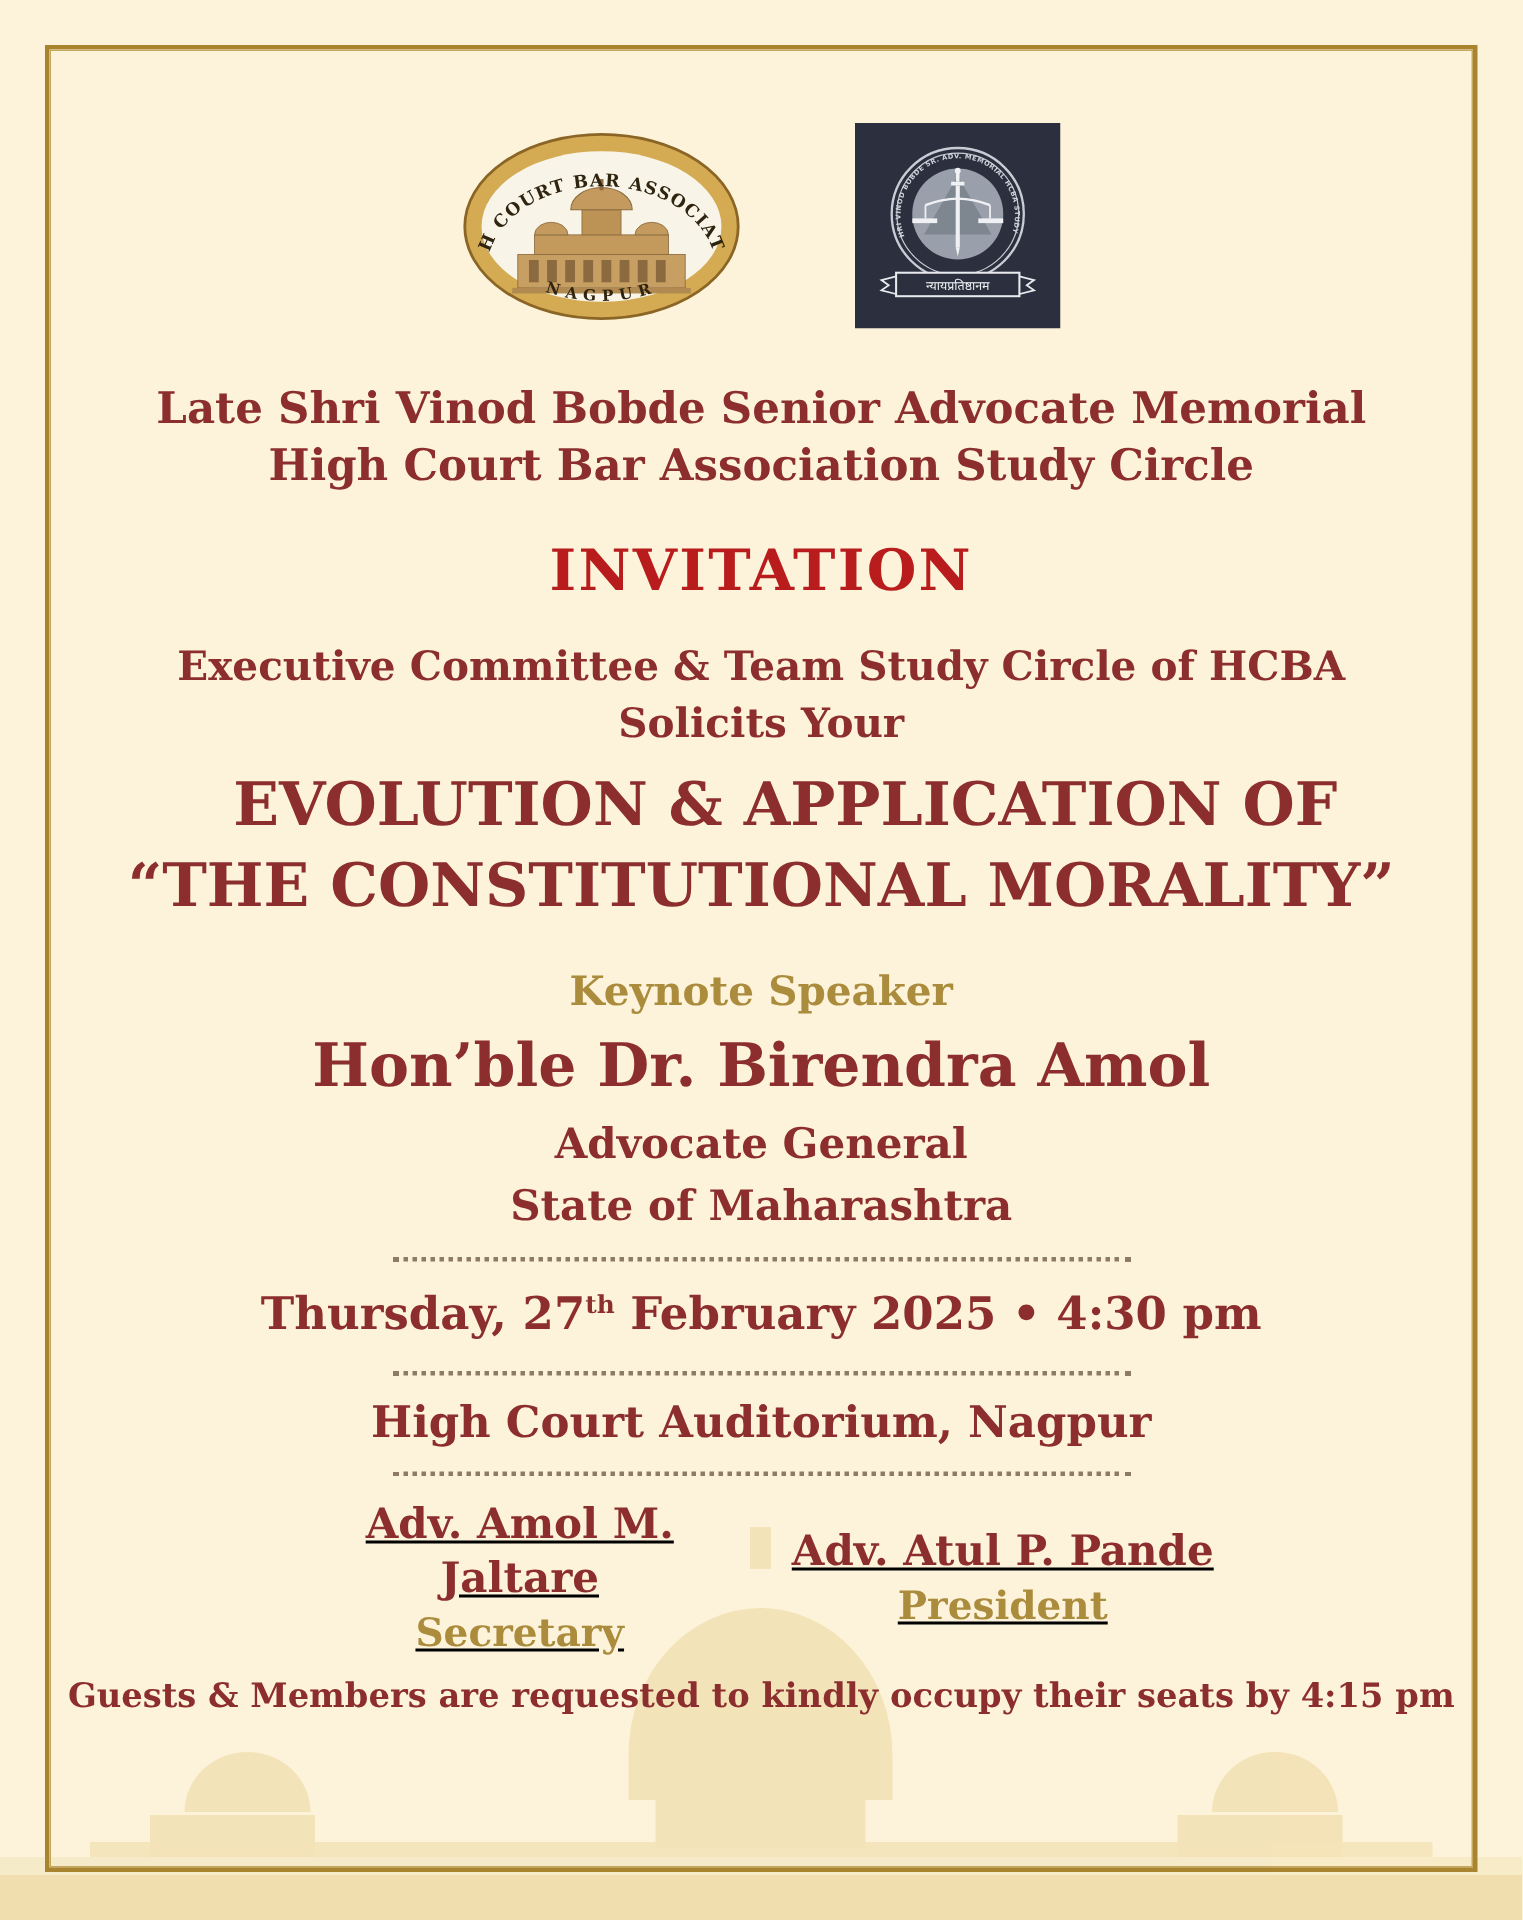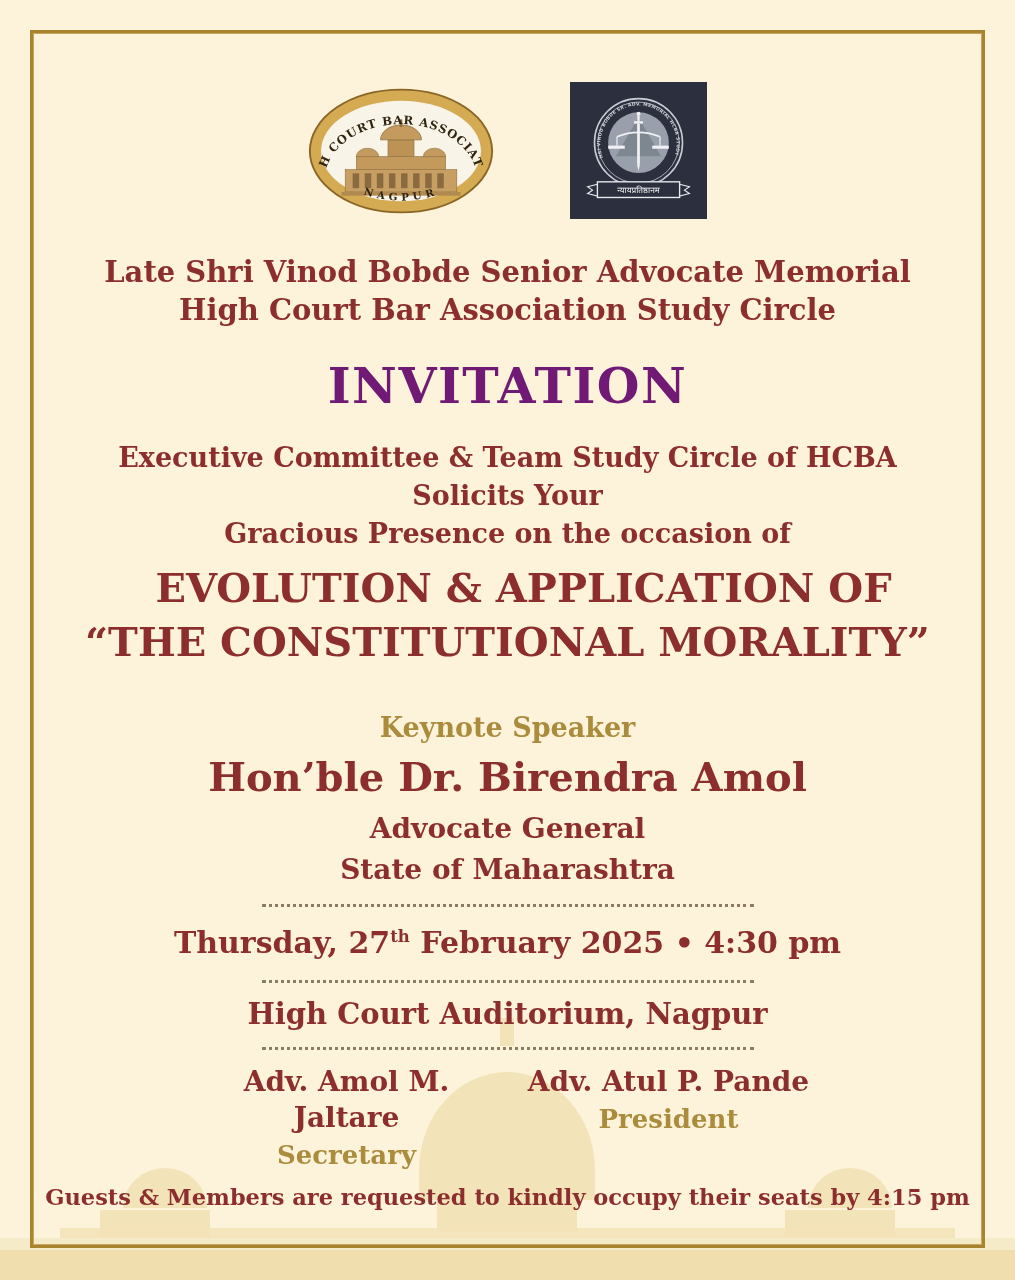--- a/index.html
+++ b/index.html
@@ -17,42 +17,42 @@
   .content { position:absolute; inset:0; z-index:2; text-align:center; }
 
   .logos-row { padding-top:82px; display:flex; justify-content:center; align-items:center; gap:76px; }
   .logo-hcba { width:186px; height:128px; display:block; }
   .logo-memorial { width:137px; height:137px; display:block; }
 
   p, h1, h2 { margin:0; }
 
   .hdr { font-size:29px; font-weight:bold; line-height:38px; color:#8c2e2e; }
   .hdr-first { margin-top:34px; }
-  .invitation { font-size:49px; font-weight:bold; color:#701a75; margin-top:28px; letter-spacing:1.5px; }
+  .invitation { font-size:38px; font-weight:bold; color:#b91c1c; margin-top:28px; letter-spacing:1.5px; }
   .intro { font-size:27px; font-weight:bold; line-height:38px; color:#8c2e2e; margin-top:24px; }
   .gold-label { font-size:27px; font-weight:bold; color:#ab8c3d; }
   .lbl-lecture { margin-top:32px; }
   .title { font-size:40px; font-weight:bold; color:#8c2e2e; line-height:50px; }
   .title-1 { margin-top:10px;padding-left:32px; }
   .title-2 { margin-top:4px; }
-  .lbl-keynote { margin-top:45px; }
+  .lbl-keynote { margin-top:30px; }
   .speaker-name { font-size:40px; font-weight:bold; color:#8c2e2e; margin-top:10px; }
   .designation { font-size:28px; font-weight:bold; color:#8c2e2e; }
   .desig-1 { margin-top:12px; }
   .desig-2 { margin-top:8px; }
 
   .dotted { width:492px; height:0; margin:18px auto 0; border-top:3px dotted #8d7c64; }
   .event-line { font-size:30px; font-weight:bold; color:#8c2e2e; }
   .event-date { margin-top:18px; }
   .event-venue { margin-top:14px; font-size:29px; }
   .event-line sup { font-size:0.55em; vertical-align:super; }
   .dot-2 { margin-top:20px; }
   .dot-3 { margin-top:16px; }
 
-  .signatories { margin-top:14px; display:flex; justify-content:center; align-items:flex-start; }
+  .signatories { margin-top:14px; display:flex; justify-content:center; align-items:center;text-decoration:underline; }
   .sig { width:320px; }
   .sig-name { font-size:28px; font-weight:bold; color:#8c2e2e; line-height:36px; }
   .sig-title { font-size:26px; font-weight:bold; color:#ab8c3d; line-height:34px; margin-top:2px; }
   .sig-divider { width:2px; background:#7d6b3e; margin:2px 0; }
 
   .footer-note { font-size:22.5px; font-weight:bold; color:#8c2e2e; margin-top:12px; }
 </style>
 </head>
 <body>
 
@@ -148,21 +148,20 @@
     </div>
 
     <p class="hdr hdr-first">Late Shri Vinod Bobde Senior Advocate Memorial</p>
     <p class="hdr">High Court Bar Association Study Circle</p>
 
     <h1 class="invitation">INVITATION</h1>
 
     <p class="intro">
       <span>Executive Committee &amp; Team Study Circle of HCBA</span><br>
       <span>Solicits Your</span><br>
-      <span>Gracious Presence on the occasion of</span>
     </p>
 
     <h2 class="title title-1">EVOLUTION &amp; APPLICATION OF</h2>
     <h2 class="title title-2">“THE CONSTITUTIONAL MORALITY”</h2>
 
     <p class="gold-label lbl-keynote">Keynote Speaker</p>
     <h2 class="speaker-name">Hon’ble Dr. Birendra Amol</h2>
     <p class="designation desig-1">Advocate General</p>
     <p class="designation desig-2">State of Maharashtra</p>
 

